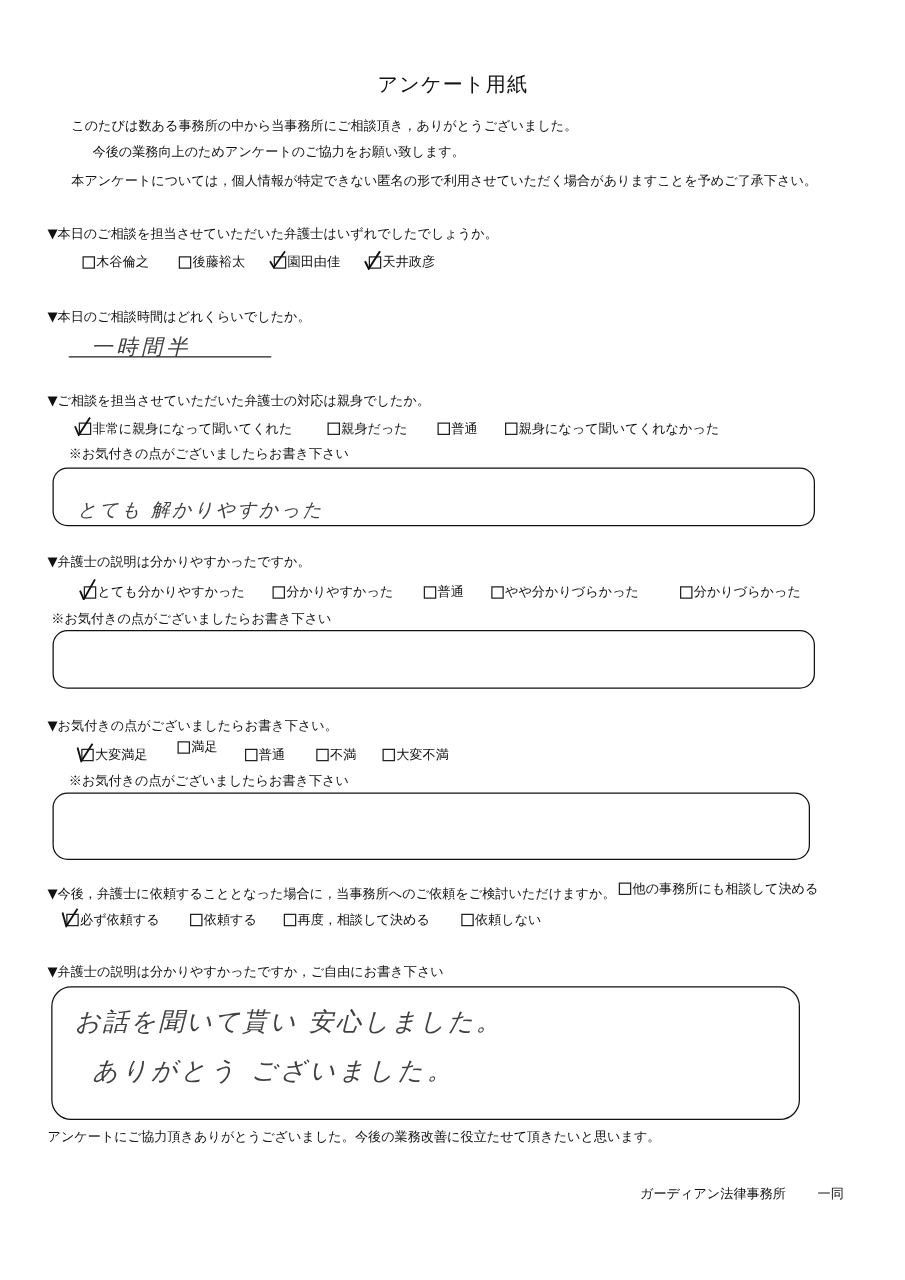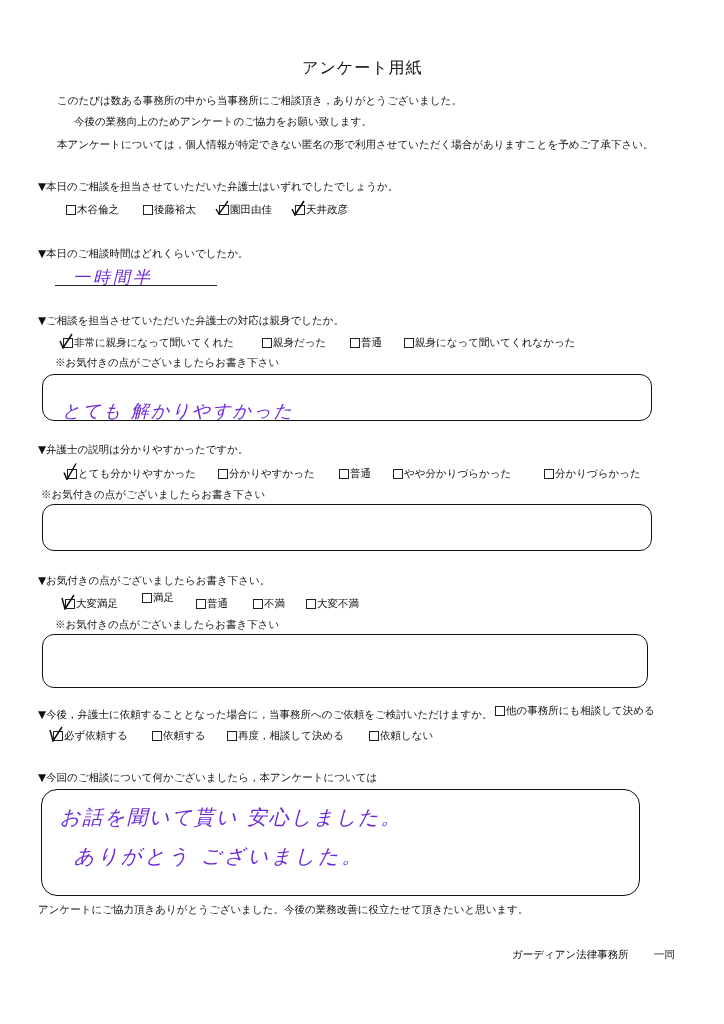--- a/index.html
+++ b/index.html
@@ -18,21 +18,21 @@
     margin-right: 1px; position: relative; vertical-align: middle;
   }
   .check {
     position: absolute; left: -5px; top: -6px; width: 14px; height: 16px;
   }
   .frame {
     position: absolute; border: 1.6px solid #111; border-radius: 12px;
   }
   .hand {
     font-family: "DejaVu Sans", "Liberation Sans", sans-serif;
-    font-style: italic; color: #6d28d9;
+    font-style: italic; color: #404040;
   }
   .underline { position: absolute; border-bottom: 1.3px solid #222; }
 </style>
 </head>
 <body>
 
 <div class="abs title" style="left:302px; top:58px;">アンケート用紙</div>
 
 <div class="abs intro" style="left:57px; top:94px;">このたびは数ある事務所の中から当事務所にご相談頂き，ありがとうございました。</div>
 <div class="abs intro" style="left:57px; top:115px;margin-left:17px;">今後の業務向上のためアンケートのご協力をお願い致します。</div>
@@ -84,21 +84,21 @@
 <div class="abs opt" style="left:350px; top:336px;">
   <span class="box"></span>
   <span>普通</span>
 </div>
 <div class="abs opt" style="left:404px; top:336px;">
   <span class="box"></span>
   <span>親身になって聞いてくれなかった</span>
 </div>
 <div class="abs q" style="left:55px; top:356px;">※お気付きの点がございましたらお書き下さい</div>
 <div class="frame" style="left:42px; top:374px; width:608px; height:45px;"></div>
-<div class="abs hand" style="left:62px; top:399px; font-size:18px; letter-spacing:2px;">とても 解かりやすかった</div>
+<div class="abs hand" style="left:62px; top:399px; font-size:15px; letter-spacing:2px;">とても 解かりやすかった</div>
 
 <div class="abs q" style="left:38px; top:443px;">▼弁護士の説明は分かりやすかったですか。</div>
 <div class="abs opt" style="left:67px; top:467px;">
   <span class="box">
     <svg class="check" viewBox="0 0 14 16" style="top:-9px; height:19px;">
         <path d="M1 10 L4 17 L13 1" fill="none" stroke="#111" stroke-width="1.5"></path>
       </svg>
   </span>
   <span>とても分かりやすかった</span>
 </div>
@@ -168,21 +168,21 @@
 </div>
 <div class="abs opt" style="left:369px; top:729px;">
   <span class="box"></span>
   <span>依頼しない</span>
 </div>
 <div class="abs opt" style="left:468px; top:704px;padding-left:27px;">
   <span class="box"></span>
   <span>他の事務所にも相談して決める</span>
 </div>
 
-<div class="abs q" style="left:38px; top:771px;">▼今回のご相談について何かございましたら，本アンケートについては</div>
+<div class="abs q" style="left:38px; top:771px;">▼弁護士の説明は分かりやすかったですか，ご自由にお書き下さい</div>
 <div class="frame" style="left:41px; top:789px; width:597px; height:105px; border-radius:16px;"></div>
 <div class="abs hand" style="left:60px; top:804px; font-size:20px; letter-spacing:2px;">お話を聞いて貰い 安心しました。</div>
 <div class="abs hand" style="left:74px; top:843px; font-size:20px; letter-spacing:3px;">ありがとう ございました。</div>
 
 <div class="abs q" style="left:38px; top:903px;">アンケートにご協力頂きありがとうございました。今後の業務改善に役立たせて頂きたいと思います。</div>
 
 <div class="abs q" style="left:512px; top:948px;">ガーディアン法律事務所</div>
 <div class="abs q" style="left:654px; top:948px;">一同</div>
 
 </body></html>

